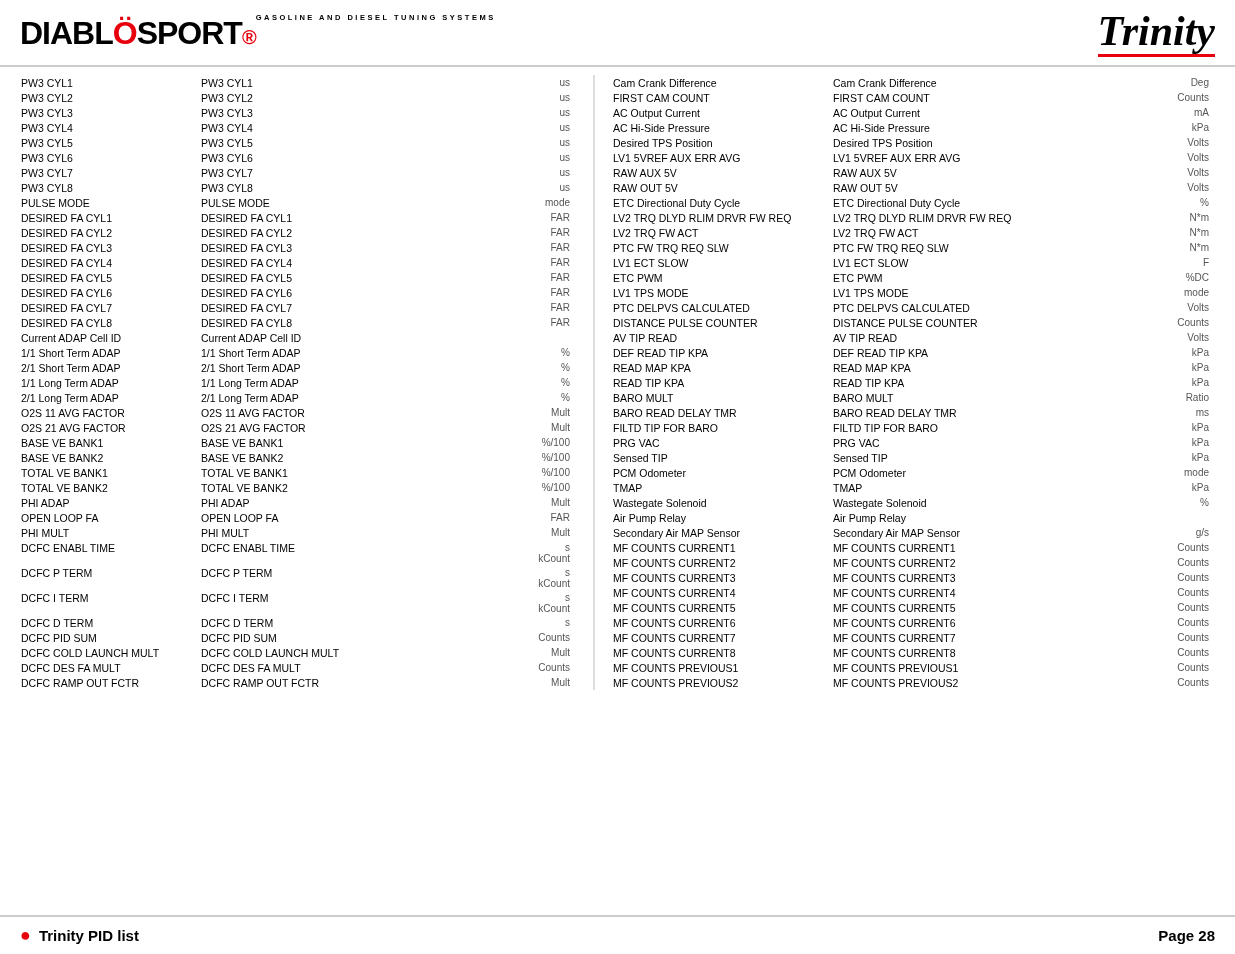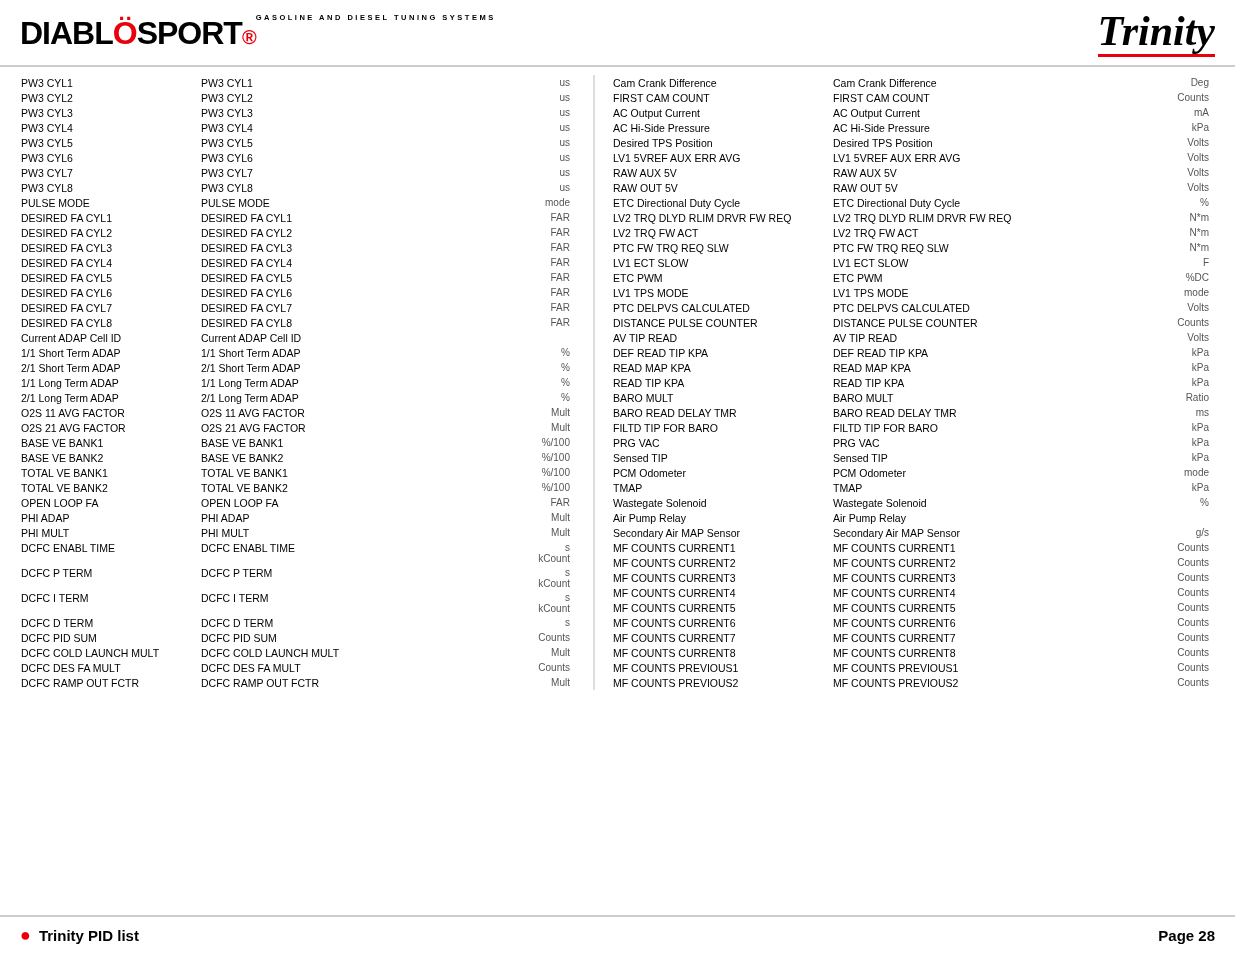--- a/index.html
+++ b/index.html
@@ -246,28 +246,28 @@
             <td style="width: 180px;">TOTAL VE BANK1</td>
             <td style="width: 200px;">TOTAL VE BANK1</td>
             <td class="unit" style="color: rgb(85, 85, 85); font-size: 10px;">%/100</td>
           </tr>
           <tr>
             <td style="width: 180px;">TOTAL VE BANK2</td>
             <td style="width: 200px;">TOTAL VE BANK2</td>
             <td class="unit" style="color: rgb(85, 85, 85); font-size: 10px;">%/100</td>
           </tr>
           <tr>
-            <td style="width: 180px;">OPEN LOOP FA</td>
-            <td style="width: 200px;">OPEN LOOP FA</td>
-            <td class="unit" style="color: rgb(85, 85, 85); font-size: 10px;">FAR</td>
-          </tr>
-          <tr>
             <td style="width: 180px;">PHI ADAP</td>
             <td style="width: 200px;">PHI ADAP</td>
             <td class="unit" style="color: rgb(85, 85, 85); font-size: 10px;">Mult</td>
+          </tr>
+          <tr>
+            <td style="width: 180px;">OPEN LOOP FA</td>
+            <td style="width: 200px;">OPEN LOOP FA</td>
+            <td class="unit" style="color: rgb(85, 85, 85); font-size: 10px;">FAR</td>
           </tr>
           <tr>
             <td style="width: 180px;">PHI MULT</td>
             <td style="width: 200px;">PHI MULT</td>
             <td class="unit" style="color: rgb(85, 85, 85); font-size: 10px;">Mult</td>
           </tr>
           <tr>
             <td style="width: 180px;">DCFC ENABL TIME</td>
             <td style="width: 200px;">DCFC ENABL TIME</td>
             <td class="unit" style="color: rgb(85, 85, 85); font-size: 10px;">s<br>kCount</td>

